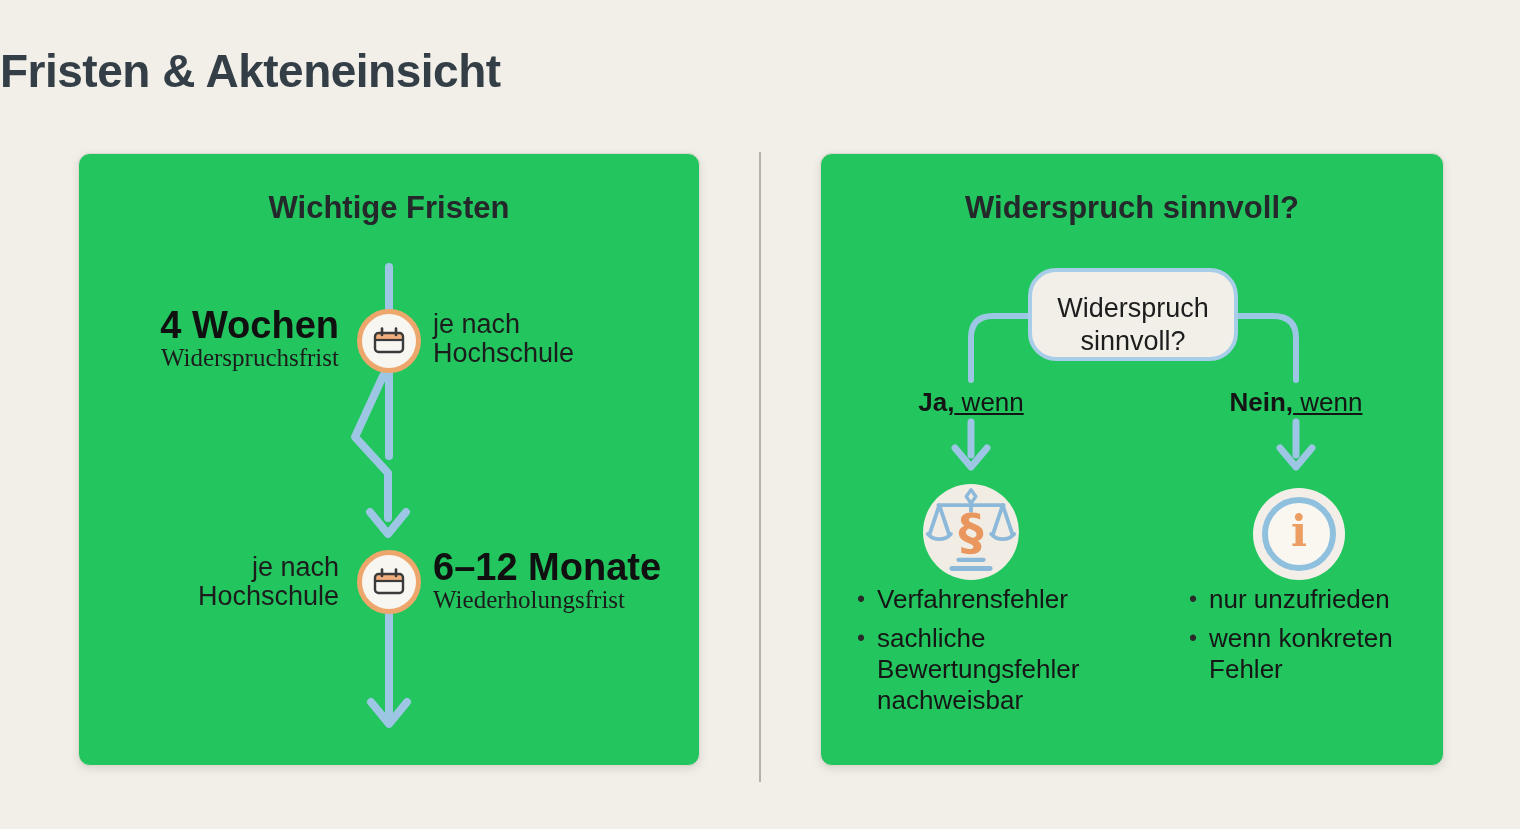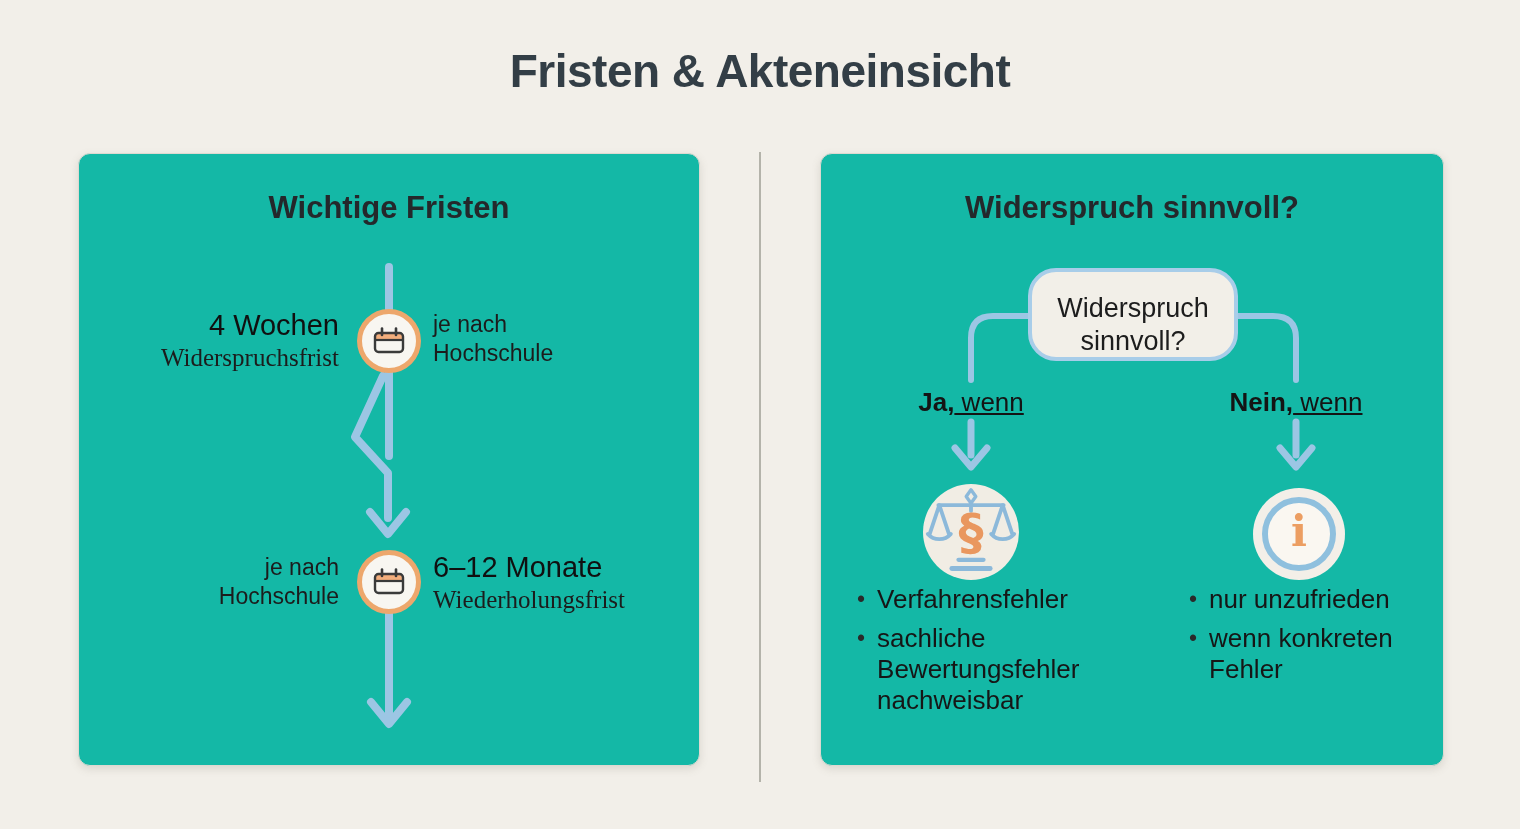--- a/index.html
+++ b/index.html
@@ -4,52 +4,52 @@
 <style>
   html,body{margin:0;padding:0;background:#f2efe9;}
   .canvas{
     position:relative;width:1520px;height:829px;overflow:hidden;
     background:#f2efe9;
     font-family:"Liberation Sans",sans-serif;
     color:#161616;
   }
   .main-title{
     position:absolute;top:44px;left:0;width:100%;margin:0;
-    text-align:center;font-size:46px;font-weight:700;color:#333e46;
+    font-size:46px;font-weight:700;color:#333e46;
     letter-spacing:-0.5px;
   }
   .divider{
     position:absolute;left:759px;top:152px;width:2px;height:630px;
     background:#b4b3aa;
   }
   .card{
     position:absolute;top:153px;height:613px;
-    background:#14b8a6;border:1px solid #ddd9d1;border-radius:12px;
+    background:#22c55e;border:1px solid #ddd9d1;border-radius:12px;
     box-shadow:0 3px 8px rgba(110,105,90,0.18);
     box-sizing:border-box;
   }
   .card-left{left:78px;width:622px;}
   .card-right{left:820px;width:624px;}
   .panel-title{
     position:absolute;top:36px;left:0;width:100%;margin:0;
     text-align:center;font-size:31px;font-weight:700;color:#24282b;
   }
   .abs-svg{position:absolute;left:0;top:0;}
 
   
   .cal-icon{
     position:absolute;width:54px;height:54px;border:5px solid #eda76c;
     border-radius:50%;background:#f8f6f1;
     display:flex;align-items:center;justify-content:center;
   }
   .tl-left{position:absolute;left:40px;width:220px;text-align:right;}
   .tl-right{position:absolute;left:354px;width:250px;text-align:left;}
-  .tl-value{font-size:29px;font-weight:400;color:#101010;line-height:34px;}
+  .tl-value{font-size:38px;font-weight:700;color:#101010;line-height:34px;}
   .tl-label{font-size:25px;color:#1c1c1c;line-height:31px;font-family:Liberation Serif, serif;}
-  .tl-note{font-size:23px;color:#1c1c1c;line-height:29px;}
+  .tl-note{font-size:27px;color:#1c1c1c;line-height:29px;}
 
   
   .dbox{
     position:absolute;left:207px;top:114px;width:210px;height:93px;
     box-sizing:border-box;border:4px solid #a8cde9;border-radius:28px;
     background:#f2efe8;text-align:center;padding-top:20px;
     font-size:27px;line-height:33px;color:#1d1d1d;
   }
   .branch-label{
     position:absolute;top:233px;width:180px;text-align:center;

